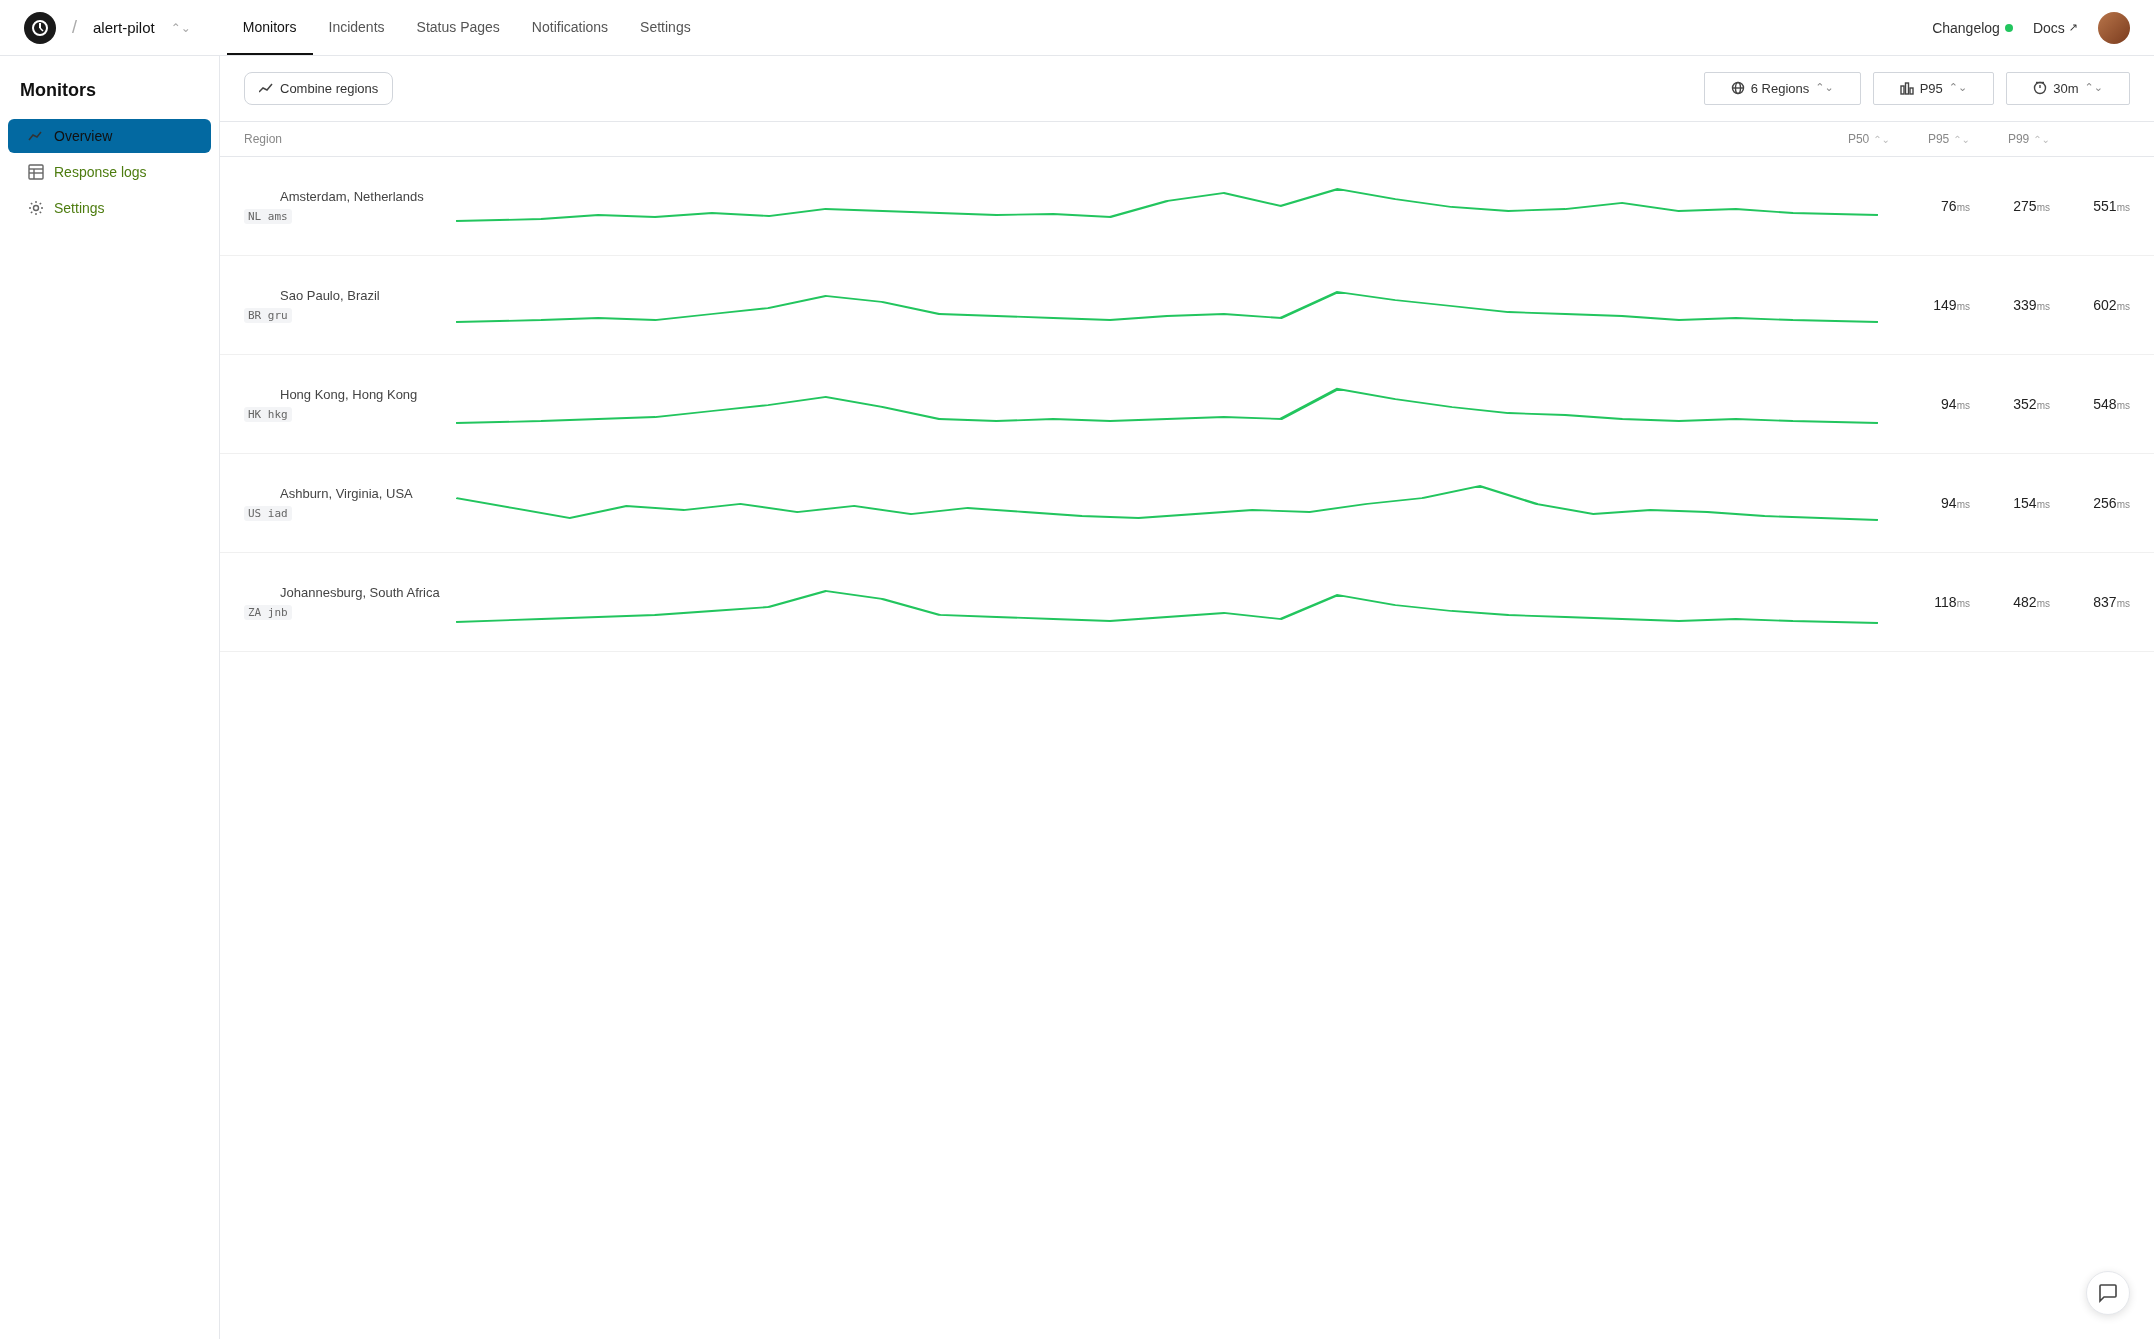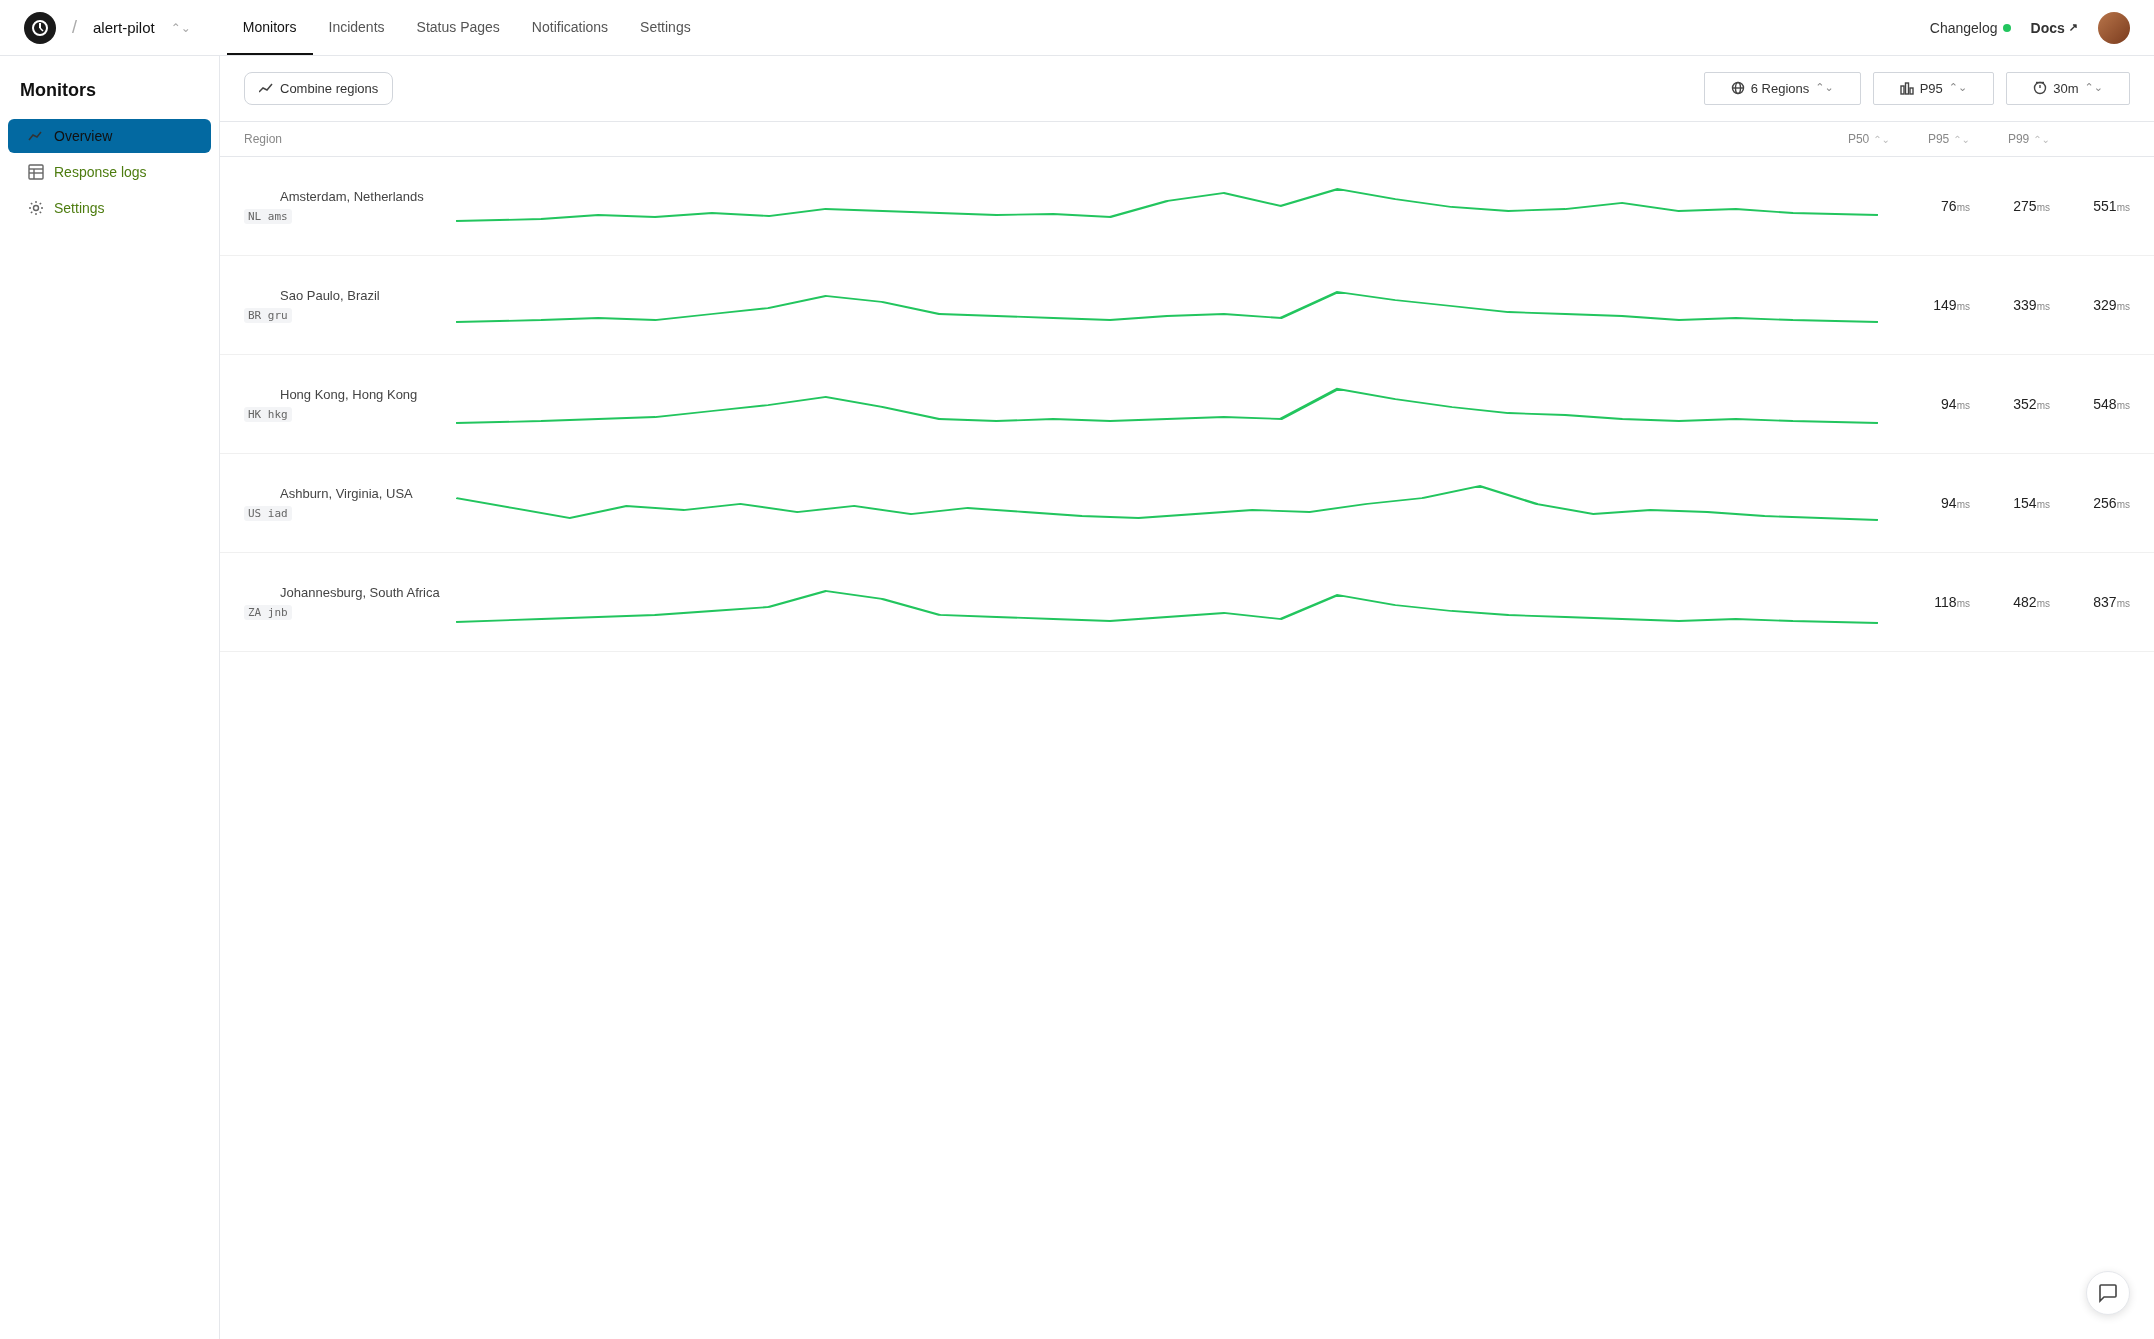--- a/index.html
+++ b/index.html
@@ -18,21 +18,21 @@
     .chevron-updown { color: #aaa; font-size: 12px; margin-left: 4px; cursor: pointer; }
     .nav-links { display: flex; gap: 0; margin-left: 24px; }
     .nav-link {
       padding: 18px 16px; font-size: 14px; color: #555; cursor: pointer; text-decoration: none;
       border-bottom: 2px solid transparent; display: block;
     }
     .nav-link.active { color: #111; border-bottom: 2px solid #111; font-weight: 500; }
     .nav-right { margin-left: auto; display:flex; align-items:center; gap: 20px; }
     .changelog-btn { font-size: 14px; color: #333; cursor: pointer; position:relative; display:flex; align-items:center; gap:5px; }
     .green-dot { width:8px; height:8px; background:#22c55e; border-radius:50%; }
-    .docs-btn { font-size: 14px; color: #333; cursor:pointer; display:flex; align-items:center; gap:4px;font-weight:bold; }
+    .docs-btn { font-size: 14px; color: #333; cursor:pointer; display:flex; align-items:center; gap:4px; }
     .external-icon { font-size: 11px; }
     .avatar { width: 32px; height: 32px; border-radius: 50%; background: #c97d4a; overflow:hidden; cursor:pointer; }
     .avatar-img { width:100%; height:100%; object-fit:cover; background: linear-gradient(135deg, #c97d4a 0%, #8b4513 100%); }
 
     
     .main { display: flex; height: calc(100vh - 56px); overflow: hidden; }
 
     
     .sidebar { width: 220px; padding: 24px 0; border-right: 1px solid #e5e7eb; flex-shrink: 0; }
     .sidebar-title { font-size: 18px; font-weight: 700; color: #111; padding: 0 20px 16px; }
@@ -271,21 +271,21 @@
           <polyline fill="none" stroke="#22c55e" stroke-width="1.8" points="0,52 30,50 50,48 70,50 90,44 110,38 130,26 150,32 170,44 190,46 210,48 230,50 250,46 270,44 290,48 310,22 330,30 350,36 370,42 390,44 410,46 430,50 450,48 470,50 500,52"></polyline>
         </svg>
       </div>
       <div class="metric-val" style="text-align:right;">
         <span>149</span><span class="unit">ms</span>
       </div>
       <div class="metric-val" style="text-align:right;">
         <span>339</span><span class="unit">ms</span>
       </div>
       <div class="metric-val" style="text-align:right;">
-        <span>329</span><span class="unit">ms</span>
+        <span>602</span><span class="unit">ms</span>
       </div>
     </div>
 
     <div class="table-row">
       <div class="region-info">
         <div class="region-name">Hong Kong, Hong Kong</div>
         <span class="region-code">HK hkg</span>
       </div>
       <div class="sparkline-cell">
         <svg class="sparkline" viewBox="0 0 500 70" preserveAspectRatio="none">

